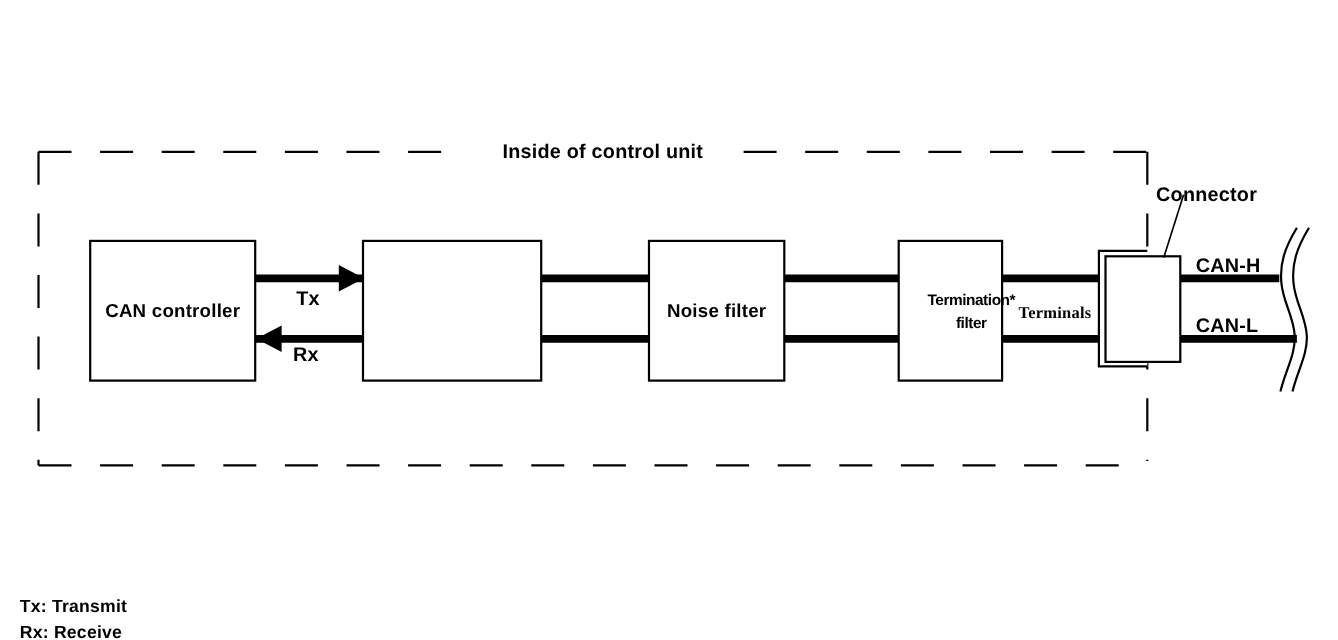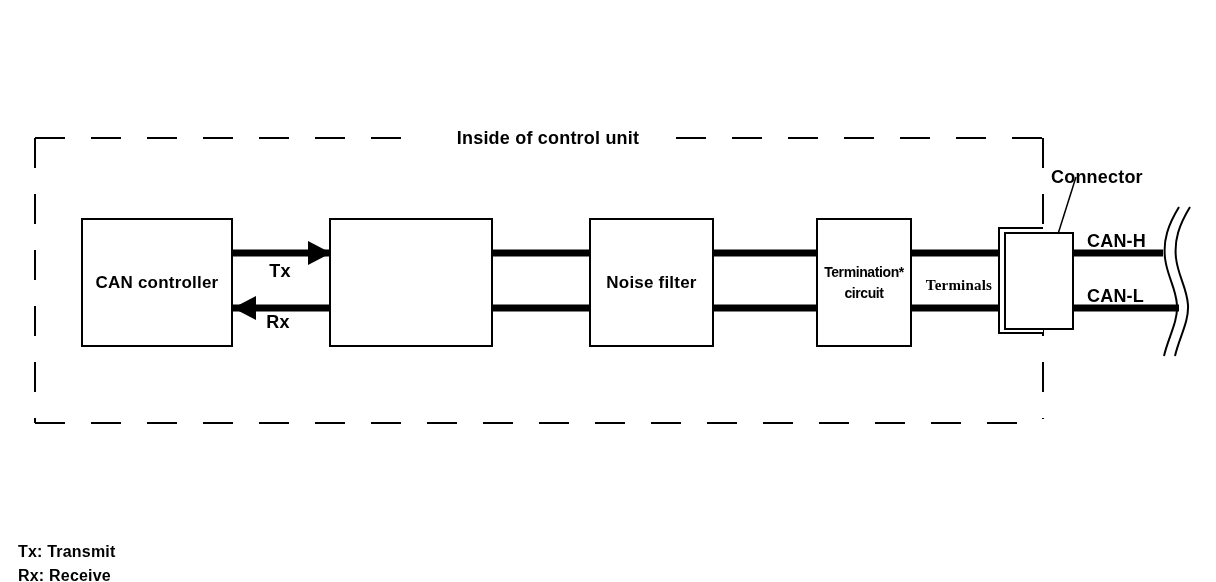--- a/index.html
+++ b/index.html
@@ -40,20 +40,21 @@
     justify-content: center;
     font-weight: bold;
     font-size: 17px;
     letter-spacing: 0.2px;
     text-align: center;
   }
   .block-label.small {
     font-size: 14px;
     line-height: 21px;
     letter-spacing: -0.4px;
+    padding-left: 19px;
   }
   .legend {
     position: absolute;
     left: 18px;
     top: 540px;
     z-index: 2;
     font-weight: bold;
     font-size: 16px;
     line-height: 24px;
     letter-spacing: 0.2px;
@@ -103,21 +104,21 @@
     </g>
   </svg>
 
   <div class="lbl center" style="left:420px; top:128px; width:256px;">Inside of control unit</div>
 
   <div class="block-label" style="left:84px; top:221px; width:146px; height:123px;border-radius:30px;">CAN controller</div>
   <div class="block-label" style="left:592px; top:221px; width:119px; height:123px;">Noise filter</div>
   <div class="block-label small" style="left:819px; top:221px; width:90px; height:123px;">
     <div>
       <div>Termination*</div>
-      <div>circuit</div>
+      <div>filter</div>
     </div>
   </div>
 
   <div class="lbl center" style="left:262px; top:229px; width:36px;margin-top:32px;">Tx</div>
   <div class="lbl center" style="left:260px; top:312px; width:36px;">Rx</div>
 
   <div class="lbl center" style="left:918px; top:275px; width:82px; font-size:15px;font-family:Liberation Serif, serif;">Terminals</div>
   <div class="lbl" style="left:1051px; top:153px;margin-top:14px;">Connector</div>
   <div class="lbl" style="left:1087px; top:231px;">CAN-H</div>
   <div class="lbl" style="left:1087px; top:286px;">CAN-L</div>

